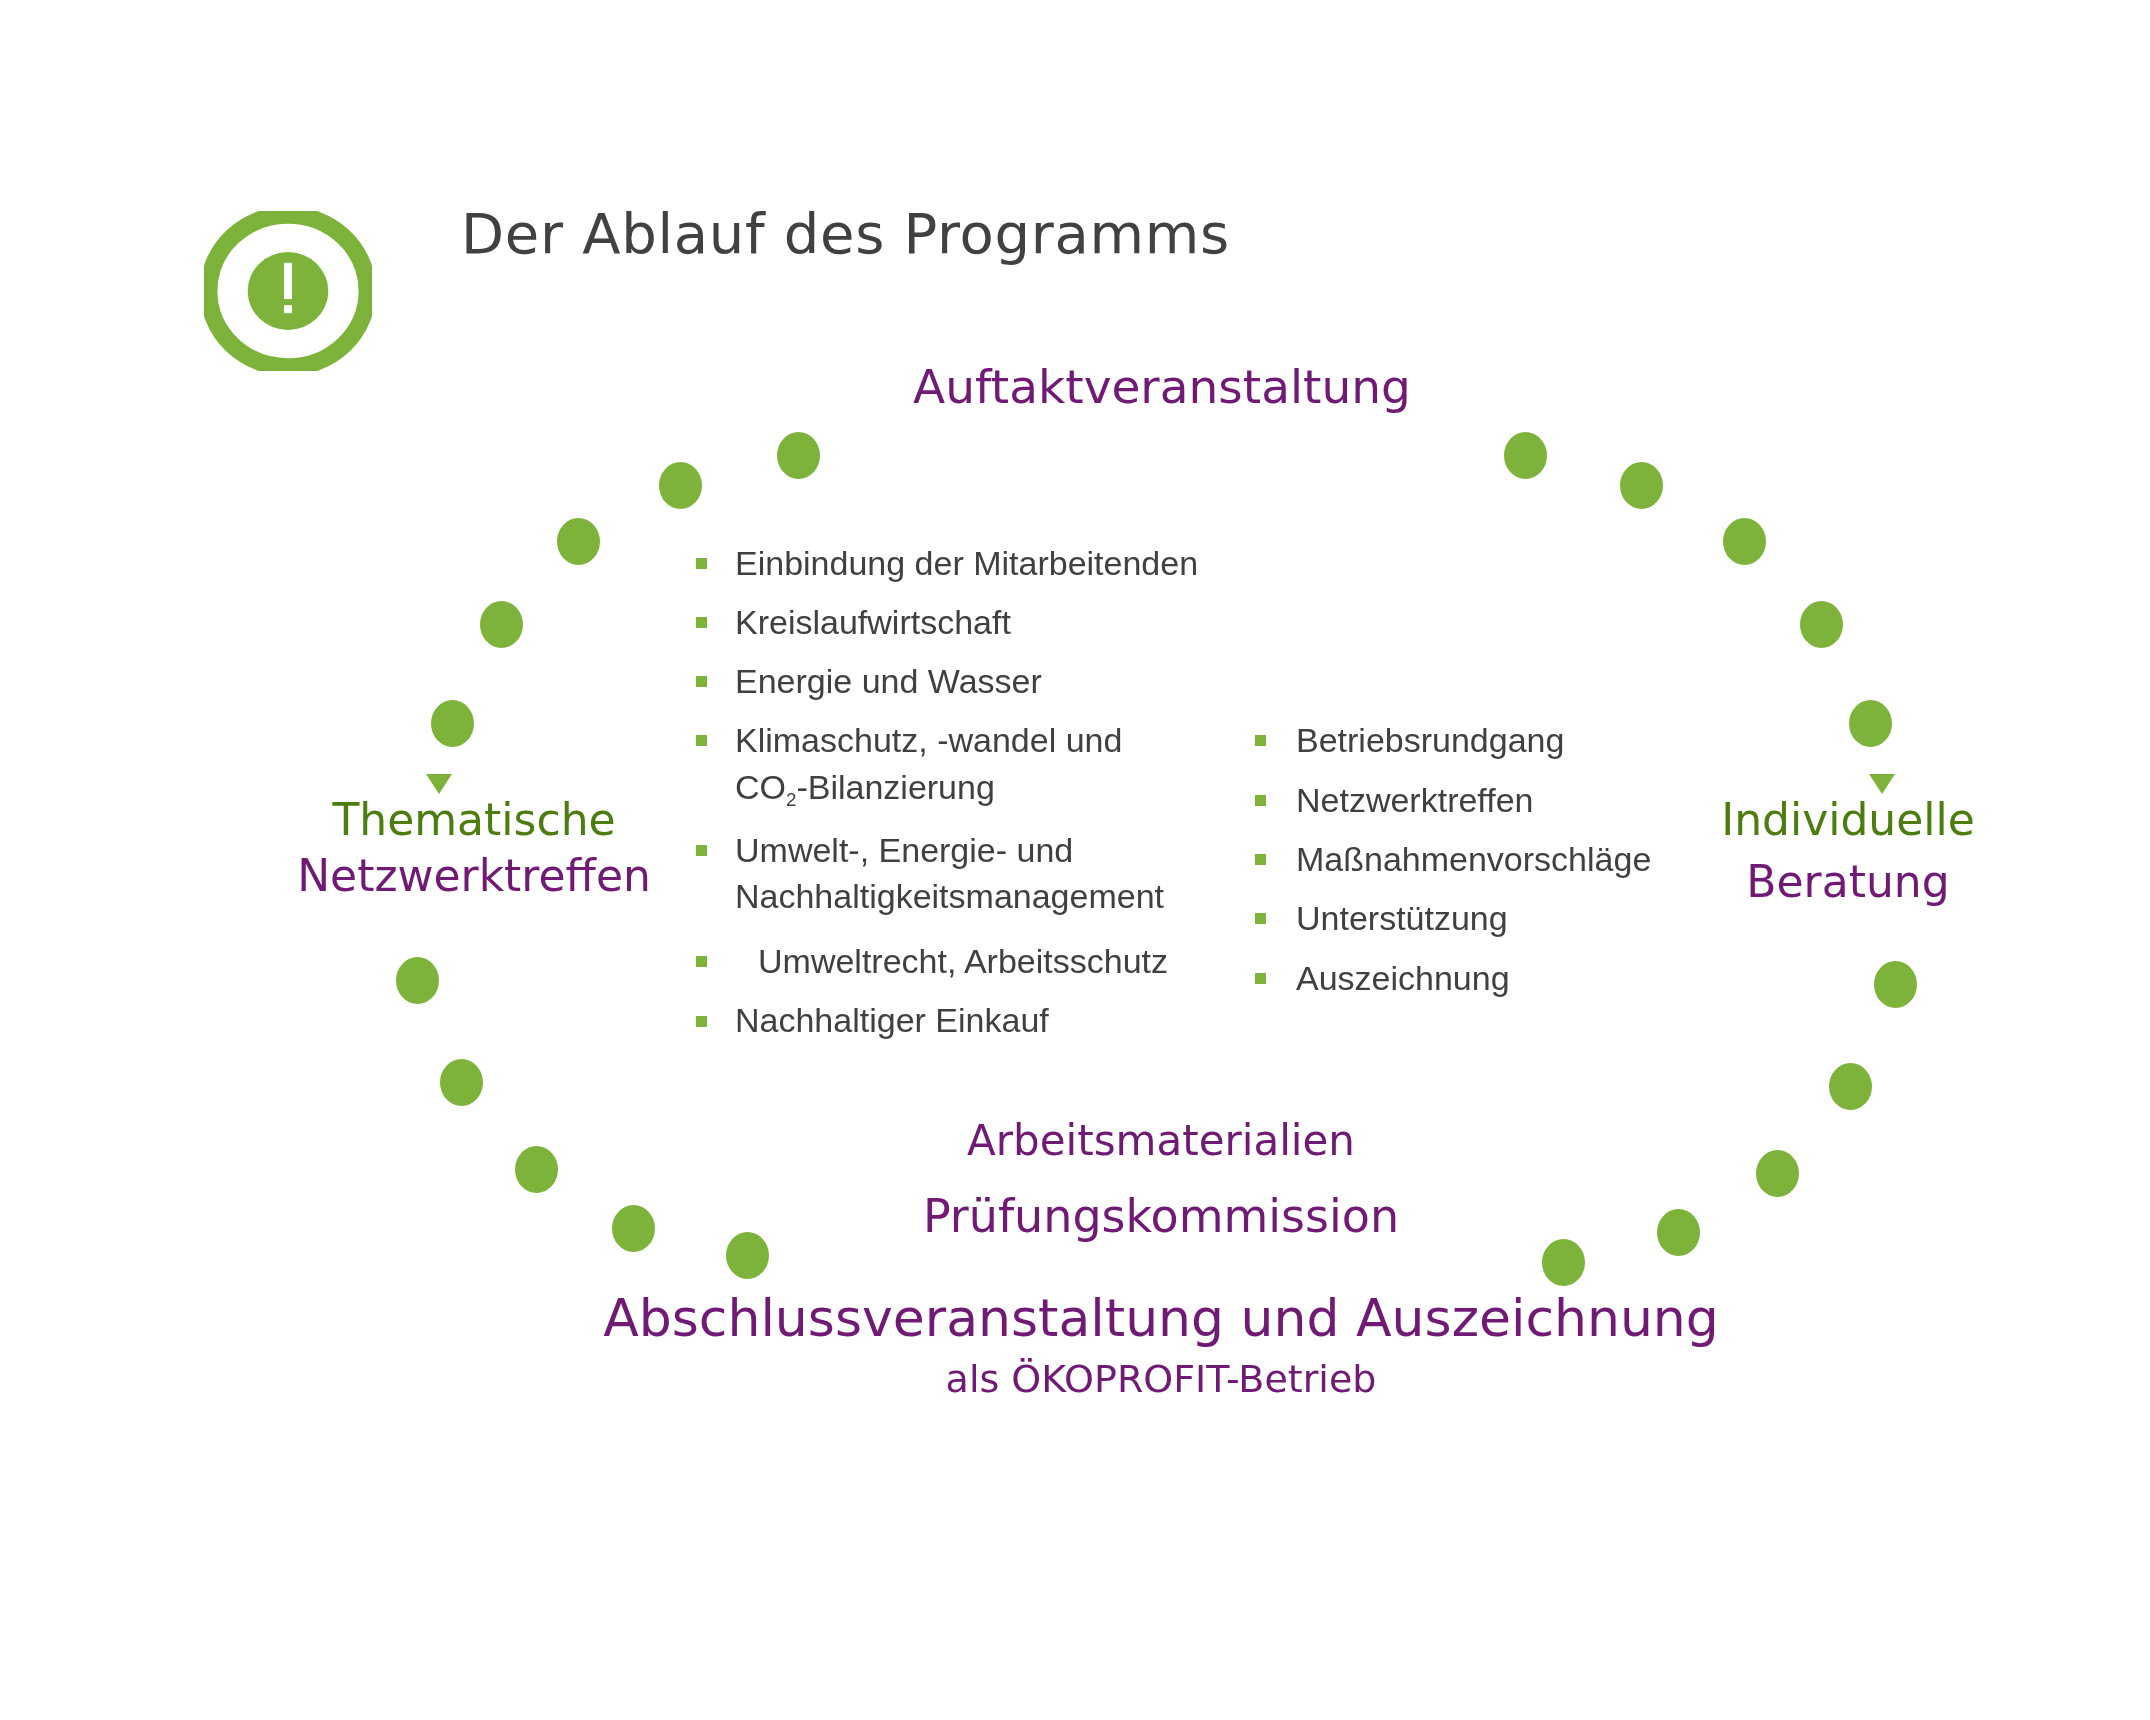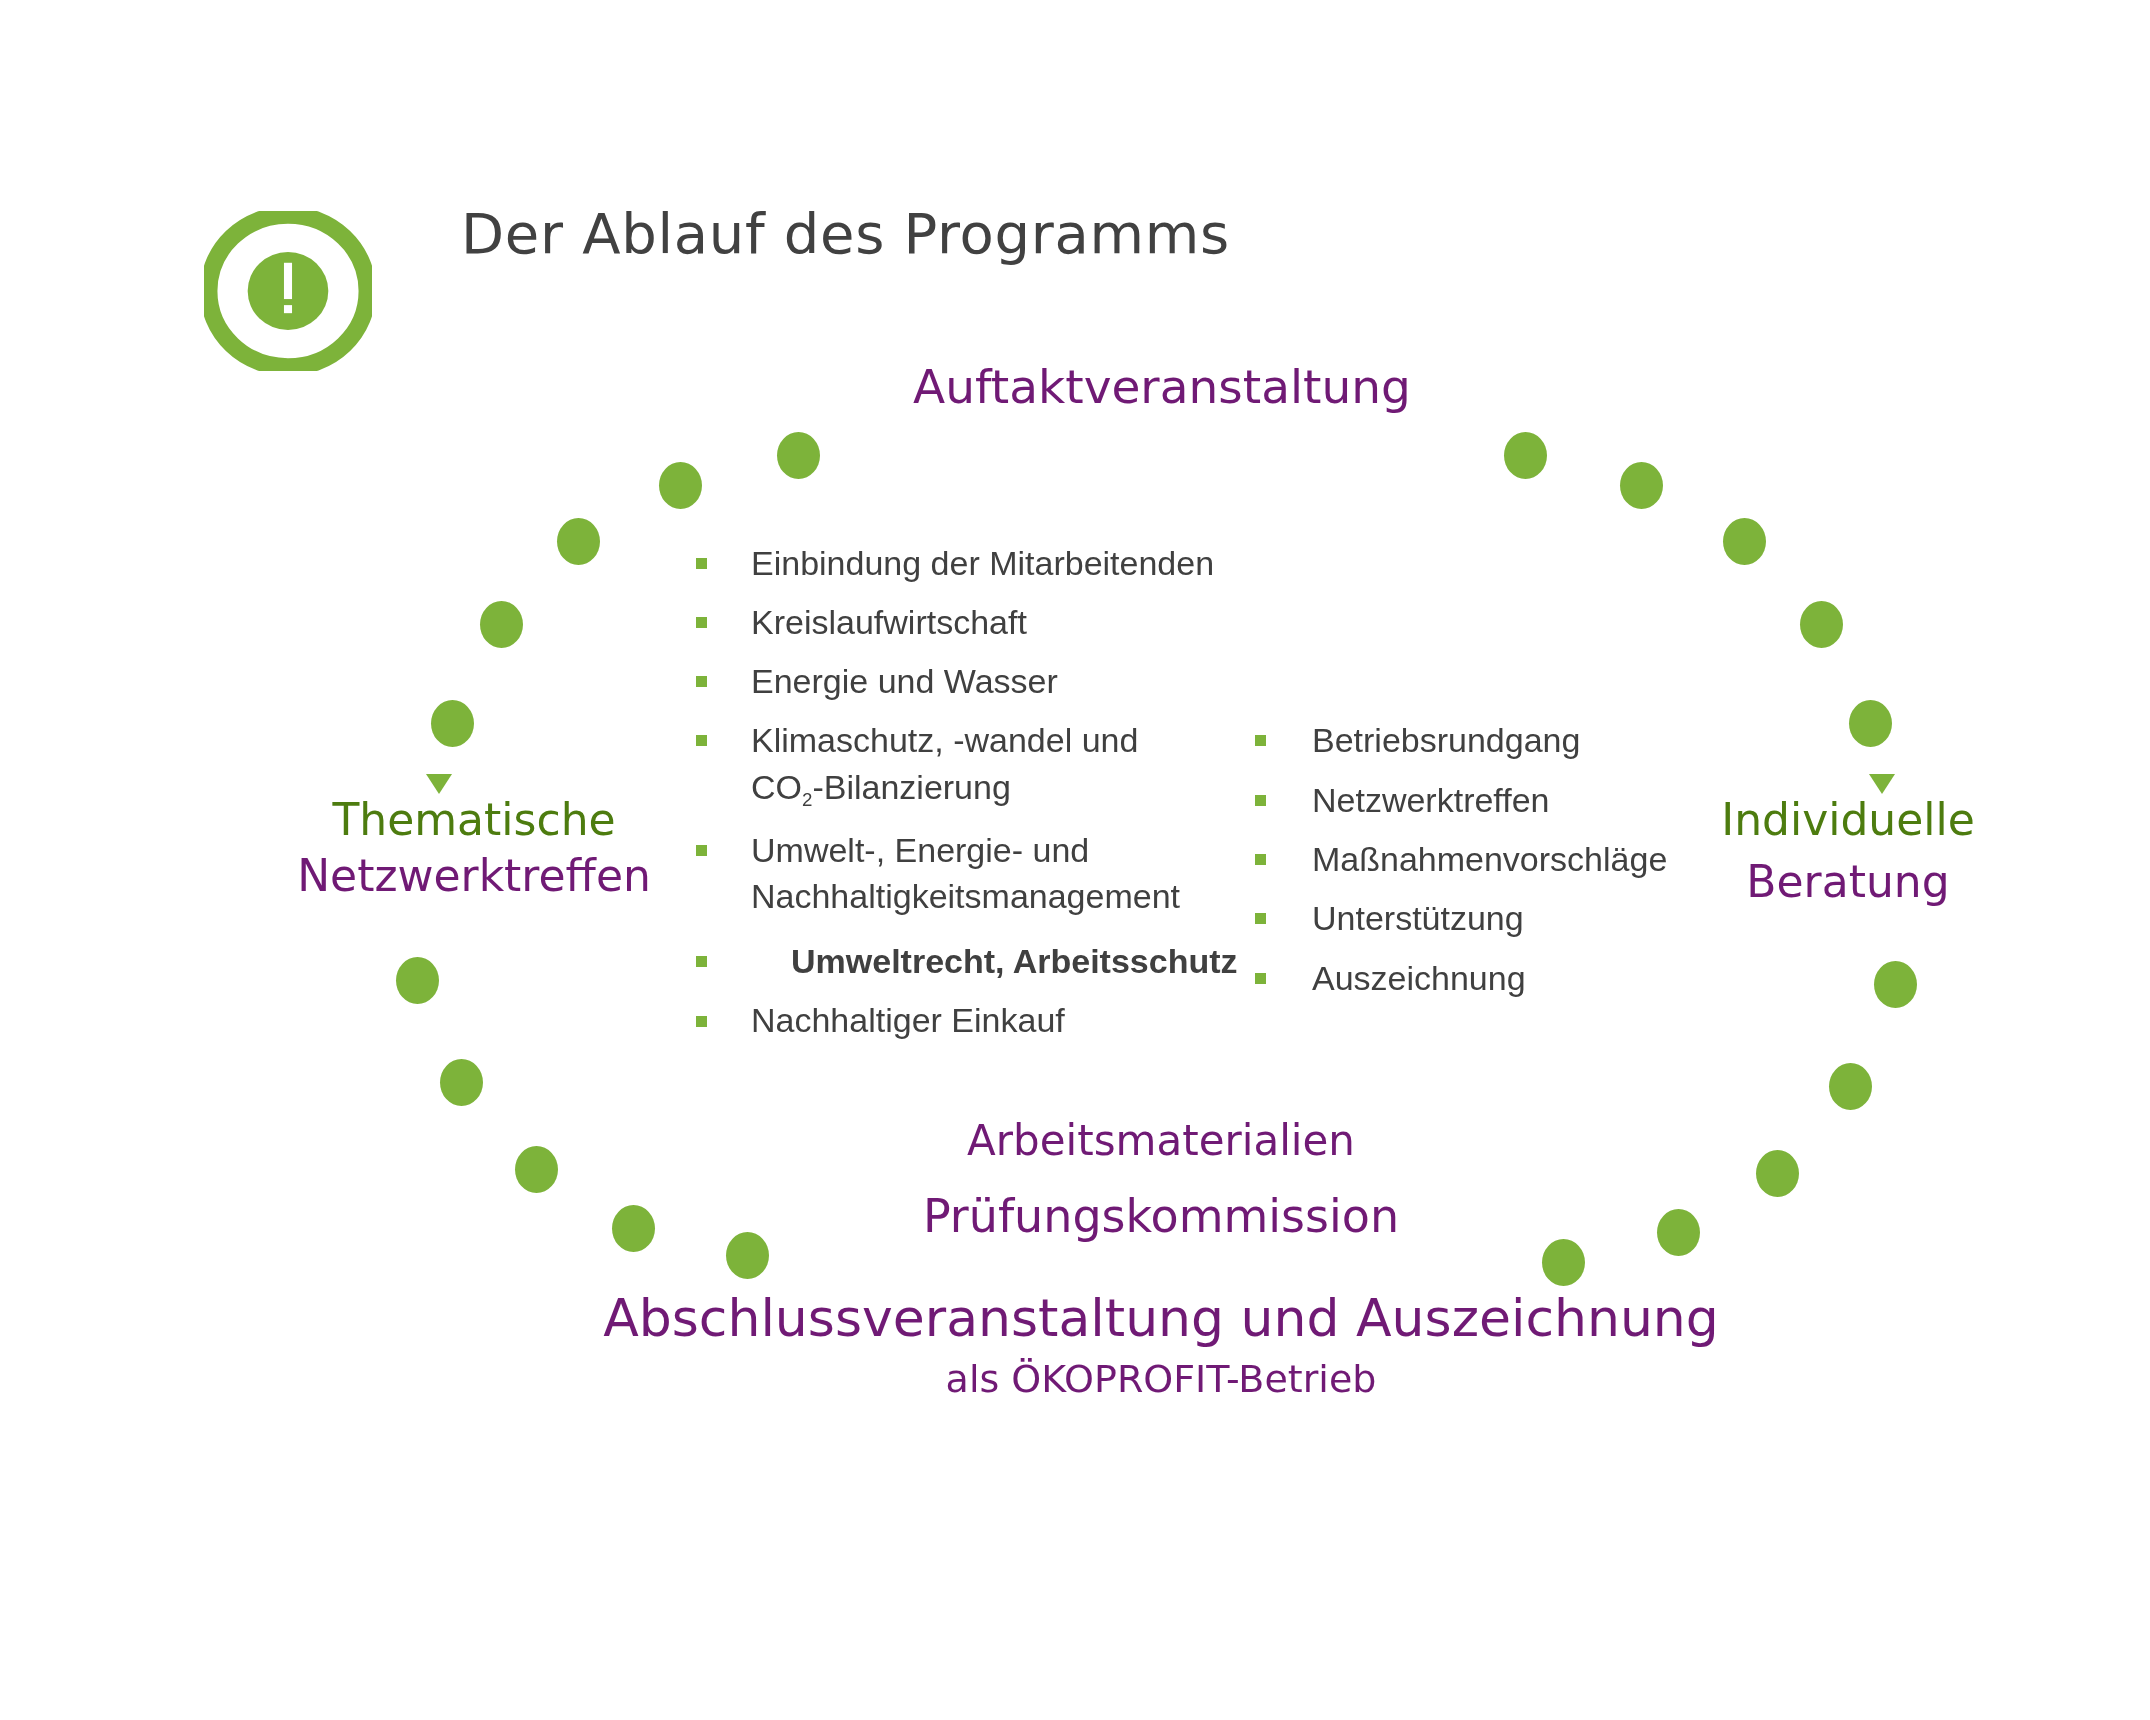--- a/index.html
+++ b/index.html
@@ -5,21 +5,21 @@
   html, body { margin:0; padding:0; background:#ffffff; }
   body { width:2151px; height:1721px; position:relative; overflow:hidden; font-family:"DejaVu Sans", sans-serif; }
   .abs { position:absolute; }
   .icon-wrap { left:204px; top:211px; width:168px; height:160px; }
   .title { left:461px; top:206px; font-size:56px; color:#414141; white-space:nowrap; line-height:1; letter-spacing:0.7px; }
   .green-head { color:#701a75; white-space:nowrap; line-height:1; transform:translateX(-50%); }
   .dark-head { color:#4d7c0f; white-space:nowrap; line-height:1; transform:translateX(-50%); text-align:right; }
   .stage-top { left:1162px; top:363px; font-size:47px; }
   .dot { position:absolute; width:43px; height:47px; margin-left:-21.5px; margin-top:-23.5px; background:#7db33a; border-radius:50%; }
   .arrow { position:absolute; width:0; height:0; border-left:13.4px solid transparent; border-right:13.4px solid transparent; border-top:20px solid #7db33a; margin-left:-13.4px; margin-top:-10px; }
-  .list-item { position:absolute; font-family:"Liberation Sans", sans-serif; font-size:34px; color:#404040; line-height:47px; white-space:nowrap;margin-left:16px; }
+  .list-item { position:absolute; font-family:"Liberation Sans", sans-serif; font-size:34px; color:#404040; line-height:47px; white-space:nowrap; }
   .bullet { position:absolute; width:10.8px; height:10.8px; background:#7db33a; }
   .side-left-a { left:474px; top:798px; font-size:44px; }
   .side-left-b { left:474px; top:854px; font-size:44px; }
   .side-right-a { left:1848px; top:798px; font-size:44px; }
   .side-right-b { left:1848px; top:860px; font-size:44px; }
   .mid-1 { left:1161px; top:1120px; font-size:42px; }
   .mid-2 { left:1161px; top:1193px; font-size:46px; }
   .final-1 { left:1161px; top:1292px; font-size:52px; }
   .final-2 { left:1161px; top:1360px; font-size:38px; }
   sub { font-size:0.55em; vertical-align:-0.35em; }
@@ -84,21 +84,21 @@
 
   <span class="bullet" style="left:696px;top:735px;"></span>
   <div class="list-item" style="left:735px;top:717px;">Klimaschutz, -wandel und</div>
   <div class="list-item" style="left:735px;top:764px;"><span>CO</span><sub>2</sub><span>-Bilanzierung</span></div>
 
   <span class="bullet" style="left:696px;top:845px;"></span>
   <div class="list-item" style="left:735px;top:827px;">Umwelt-, Energie- und</div>
   <div class="list-item" style="left:735px;top:873px;">Nachhaltigkeitsmanagement</div>
 
   <span class="bullet" style="left:696px;top:956px;"></span>
-  <div class="list-item" style="left:775px;top:938px;font-weight:bold;">Umweltrecht, Arbeitsschutz</div>
+  <div class="list-item" style="left:758px;top:938px;">Umweltrecht, Arbeitsschutz</div>
 
   <span class="bullet" style="left:696px;top:1016px;"></span>
   <div class="list-item" style="left:735px;top:997px;">Nachhaltiger Einkauf</div>
 </div>
 
 <div>
   <span class="bullet" style="left:1255px;top:735px;"></span>
   <div class="list-item" style="left:1296px;top:717px;">Betriebsrundgang</div>
 
   <span class="bullet" style="left:1255px;top:795px;"></span>

